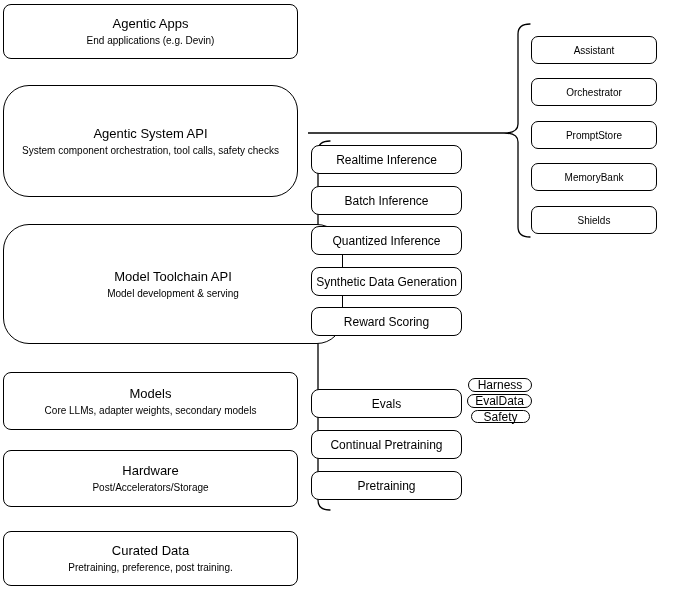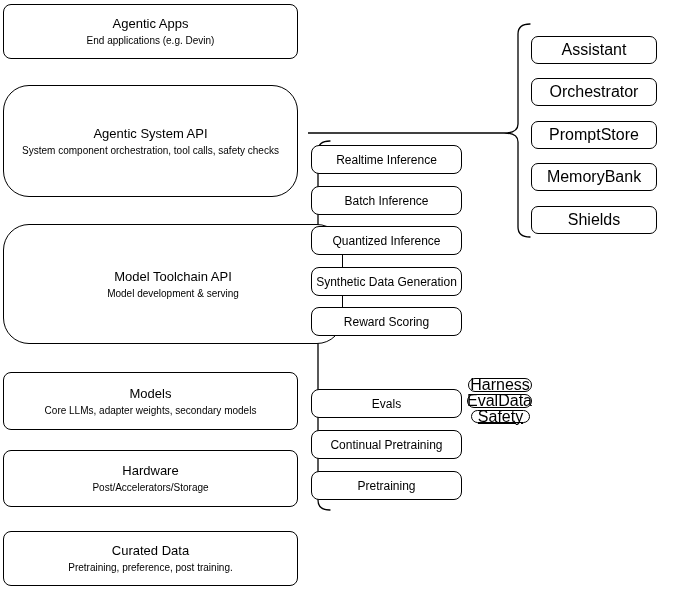--- a/index.html
+++ b/index.html
@@ -53,33 +53,33 @@
     width: 151px;
     height: 29px;
     border-radius: 8px;
     font-size: 12px;
   }
   .rbox {
     left: 531px;
     width: 126px;
     height: 28px;
     border-radius: 7px;
-    font-size: 16px;
+    font-size: 10px;
     text-align: right;
   }
   .pill {
     position: absolute;
     box-sizing: border-box;
     border: 1.2px solid #000000;
     background: #ffffff;
     border-radius: 999px;
     display: flex;
     align-items: center;
     justify-content: center;
-    font-size: 16px;
+    font-size: 12px;
     line-height: 1;
     z-index: 3;
   }
   .mbox, .rbox { z-index: 2; }
   .lbox { z-index: 2; }
 </style>
 </head>
 <body>
 
 <div class="canvas">

